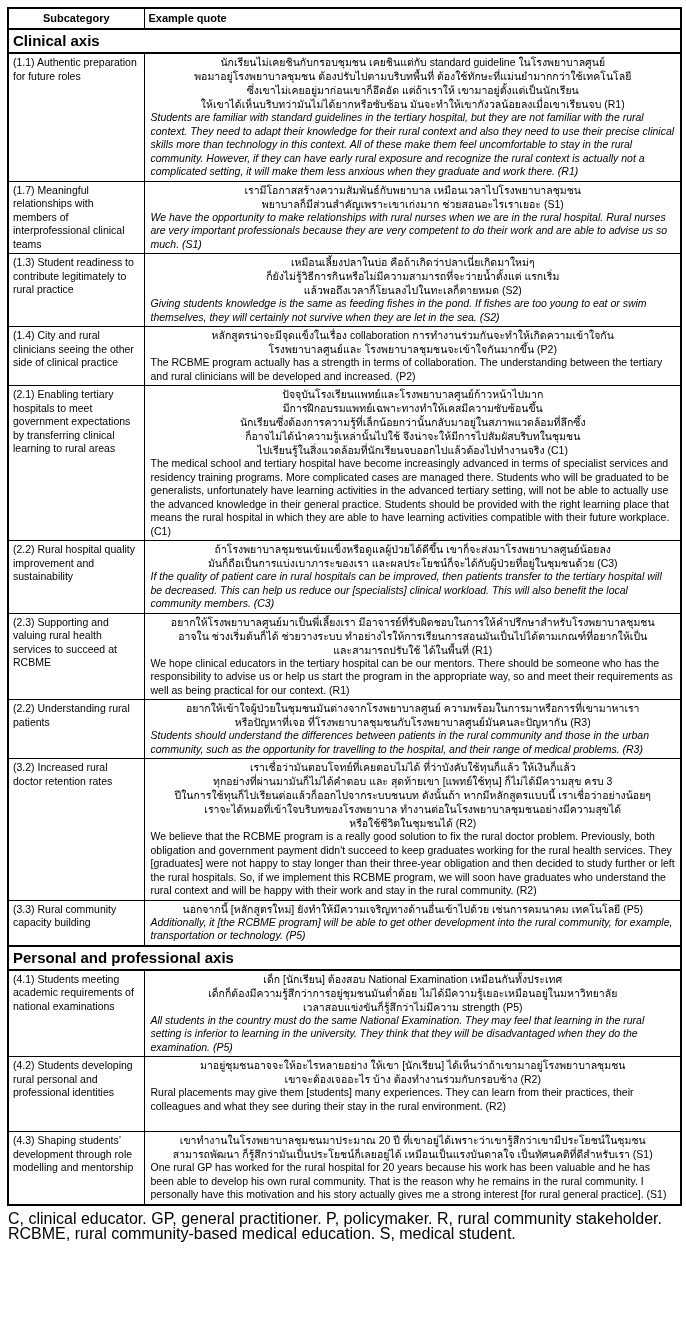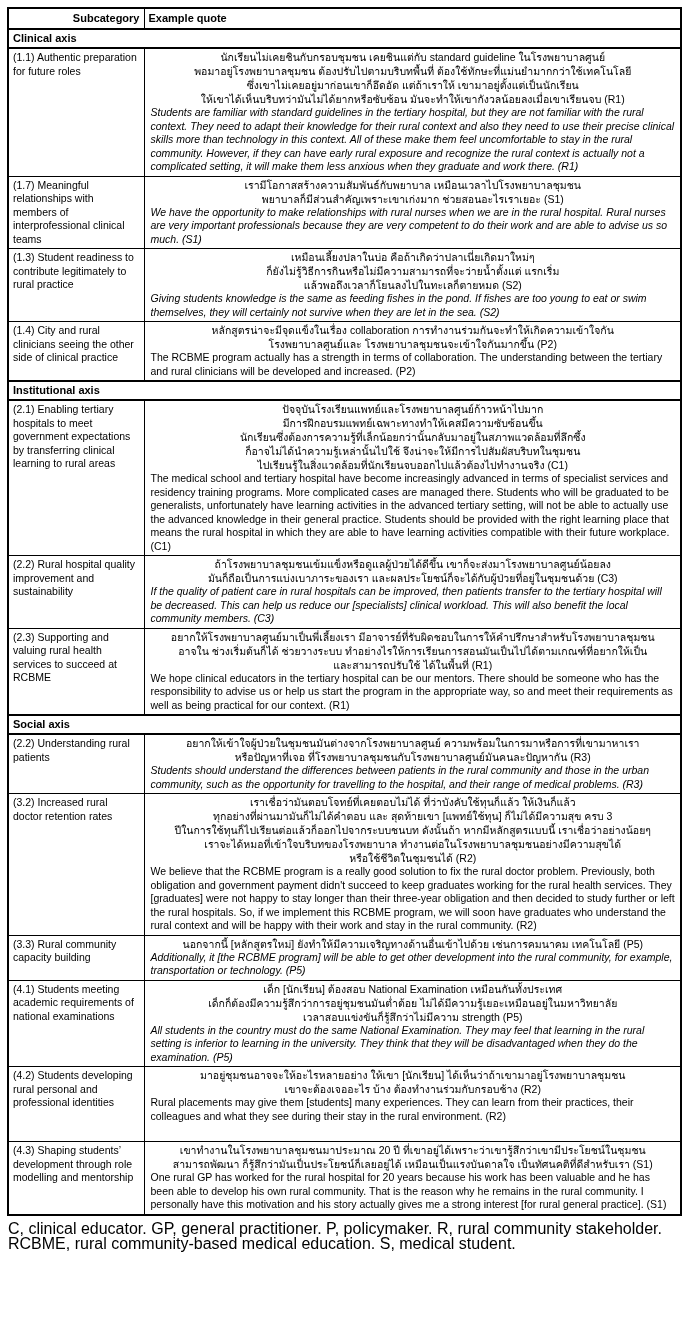--- a/index.html
+++ b/index.html
@@ -25,27 +25,27 @@
   col.c2 { width: 537px; }
   th, td {
     border: 1px solid #000;
     vertical-align: top;
     box-sizing: border-box;
   }
   thead th {
     font-size: 11px;
     font-weight: bold;
     padding: 3px 4px 4px 4px;
-    text-align: right;
+    text-align: center;
     border-bottom: 2px solid #000;
   }
   thead th.quote-h { text-align: left; }
   td.section-title {
     font-weight: bold;
-    font-size: 11px;
+    font-size: 15px;
     padding: 2px 4px 3px 4px;
     border-top: 2px solid #000;
     border-bottom: 2px solid #000;
   }
   td.subcat {
     font-size: 10.5px;
     line-height: 13.5px;
     padding: 2px 4px 2px 4px;
   }
   td.quote { padding: 1px 5px 2px 6px; }
@@ -115,23 +115,20 @@
         </td>
       </tr>
       <tr data-row-id="1.4">
         <td class="subcat">(1.4) City and rural clinicians seeing the other side of clinical practice</td>
         <td class="quote">
           <div class="thai">หลักสูตรน่าจะมีจุดแข็งในเรื่อง collaboration การทำงานร่วมกันจะทำให้เกิดความเข้าใจกัน
 โรงพยาบาลศูนย์และ โรงพยาบาลชุมชนจะเข้าใจกันมากขึ้น (P2)</div>
           <div class="eng">The RCBME program actually has a strength in terms of collaboration. The understanding between the tertiary and rural clinicians will be developed and increased. (P2)</div>
         </td>
       </tr>
-      <tr>
-        <td colspan="2" class="section-title">Institutional axis</td>
-      </tr>
       <tr data-row-id="2.1">
         <td class="subcat">(2.1) Enabling tertiary hospitals to meet government expectations by transferring clinical learning to rural areas</td>
         <td class="quote">
           <div class="thai">ปัจจุบันโรงเรียนแพทย์และโรงพยาบาลศูนย์ก้าวหน้าไปมาก
 มีการฝึกอบรมแพทย์เฉพาะทางทำให้เคสมีความซับซ้อนขึ้น
 นักเรียนซึ่งต้องการความรู้ที่เล็กน้อยกว่านั้นกลับมาอยู่ในสภาพแวดล้อมที่ลึกซึ้ง
 ก็อาจไม่ได้นำความรู้เหล่านั้นไปใช้ จึงน่าจะให้มีการไปสัมผัสบริบทในชุมชน
 ไปเรียนรู้ในสิ่งแวดล้อมที่นักเรียนจบออกไปแล้วต้องไปทำงานจริง (C1)</div>
           <div class="eng">The medical school and tertiary hospital have become increasingly advanced in terms of specialist services and residency training programs. More complicated cases are managed there. Students who will be graduated to be generalists, unfortunately have learning activities in the advanced tertiary setting, will not be able to actually use the advanced knowledge in their general practice. Students should be provided with the right learning place that means the rural hospital in which they are able to have learning activities compatible with their future workplace. (C1)</div>
         </td>
@@ -146,23 +143,20 @@
       </tr>
       <tr data-row-id="2.3">
         <td class="subcat">(2.3) Supporting and valuing rural health services to succeed at RCBME</td>
         <td class="quote">
           <div class="thai">อยากให้โรงพยาบาลศูนย์มาเป็นพี่เลี้ยงเรา มีอาจารย์ที่รับผิดชอบในการให้คำปรึกษาสำหรับโรงพยาบาลชุมชน
 อาจใน ช่วงเริ่มต้นก็ได้ ช่วยวางระบบ ทำอย่างไรให้การเรียนการสอนมันเป็นไปได้ตามเกณฑ์ที่อยากให้เป็น
 และสามารถปรับใช้ ได้ในพื้นที่ (R1)</div>
           <div class="eng">We hope clinical educators in the tertiary hospital can be our mentors. There should be someone who has the responsibility to advise us or help us start the program in the appropriate way, so and meet their requirements as well as being practical for our context. (R1)</div>
         </td>
       </tr>
-      <tr>
-        <td colspan="2" class="section-title">Social axis</td>
-      </tr>
       <tr data-row-id="3.1">
         <td class="subcat">(2.2) Understanding rural patients</td>
         <td class="quote">
           <div class="thai">อยากให้เข้าใจผู้ป่วยในชุมชนมันต่างจากโรงพยาบาลศูนย์ ความพร้อมในการมาหรือการที่เขามาหาเรา
 หรือปัญหาที่เจอ ที่โรงพยาบาลชุมชนกับโรงพยาบาลศูนย์มันคนละปัญหากัน (R3)</div>
           <div class="eng italic">Students should understand the differences between patients in the rural community and those in the urban community, such as the opportunity for travelling to the hospital, and their range of medical problems. (R3)</div>
         </td>
       </tr>
       <tr data-row-id="3.2">
         <td class="subcat">(3.2) Increased rural doctor retention rates</td>
@@ -175,20 +169,23 @@
           <div class="eng">We believe that the RCBME program is a really good solution to fix the rural doctor problem. Previously, both obligation and government payment didn't succeed to keep graduates working for the rural health services. They [graduates] were not happy to stay longer than their three-year obligation and then decided to study further or left the rural hospitals. So, if we implement this RCBME program, we will soon have graduates who understand the rural context and will be happy with their work and stay in the rural community. (R2)</div>
         </td>
       </tr>
       <tr data-row-id="3.3">
         <td class="subcat">(3.3) Rural community capacity building</td>
         <td class="quote">
           <div class="thai">นอกจากนี้ [หลักสูตรใหม่] ยังทำให้มีความเจริญทางด้านอื่นเข้าไปด้วย เช่นการคมนาคม เทคโนโลยี (P5)</div>
           <div class="eng italic">Additionally, it [the RCBME program] will be able to get other development into the rural community, for example, transportation or technology. (P5)</div>
         </td>
       </tr>
+      <tr>
+        <td colspan="2" class="section-title">Personal and professional axis</td>
+      </tr>
       <tr data-row-id="4.1">
         <td class="subcat">(4.1) Students meeting academic requirements of national examinations</td>
         <td class="quote">
           <div class="thai">เด็ก [นักเรียน] ต้องสอบ National Examination เหมือนกันทั้งประเทศ
 เด็กก็ต้องมีความรู้สึกว่าการอยู่ชุมชนมันต่ำต้อย ไม่ได้มีความรู้เยอะเหมือนอยู่ในมหาวิทยาลัย
 เวลาสอบแข่งขันก็รู้สึกว่าไม่มีความ strength (P5)</div>
           <div class="eng italic">All students in the country must do the same National Examination. They may feel that learning in the rural setting is inferior to learning in the university. They think that they will be disadvantaged when they do the examination. (P5)</div>
         </td>
       </tr>
       <tr data-row-id="4.2">

